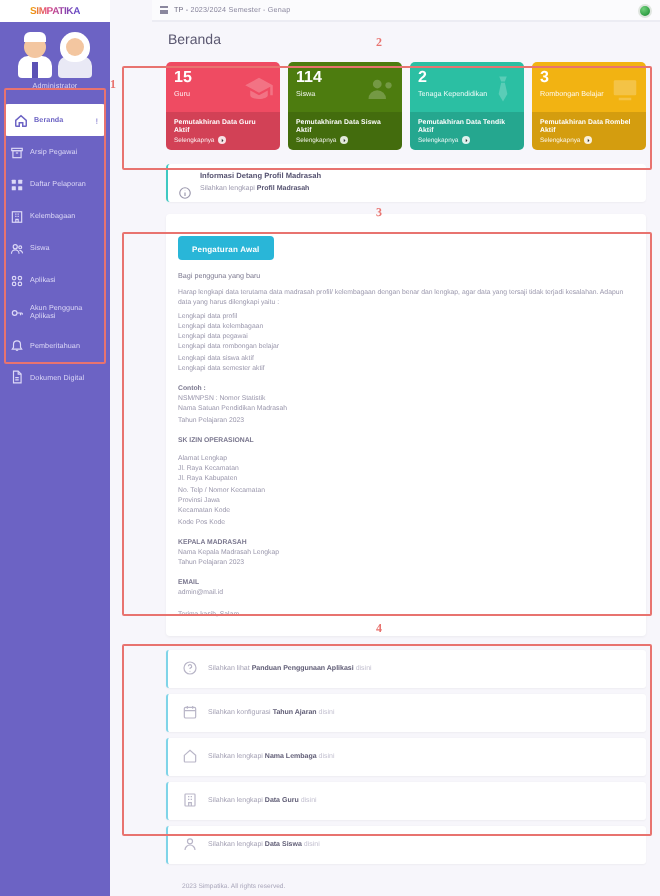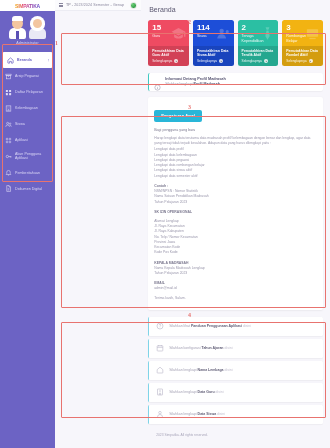--- a/index.html
+++ b/index.html
@@ -58,21 +58,21 @@
   .nav-item.active { background: #ffffff; border-radius: 2px; margin: 0 2px; }
   .nav-item.active .ni-label { color: #6c63c4; font-weight: bold; }
   .nav-ico {
     width: 8px; height: 8px; flex: 0 0 8px;
     display: flex; align-items: center; justify-content: center;
   }
   .nav-ico svg { width: 7px; height: 7px; }
   .nav-item .ni-arrow { position: absolute; right: 4px; font-size: 4px; color:#6c63c4; }
 
   
-  .main { flex: 1; height: 448px; display: flex; flex-direction: row; background: #f7f6fb; }
+  .main { flex: 1; height: 448px; display: flex; flex-direction: column; background: #f7f6fb; padding-left: 21px; }
   .topbar {
     height: 11px; background: #fbfbfd; border-bottom: 1px solid #ececf3;
     display: flex; align-items: center; padding: 0 4px; gap: 3px;
   }
   .burger { display: flex; flex-direction: column; gap: 0.8px; }
   .burger span { display: block; width: 4px; height: 0.8px; background: #8a879e; }
   .crumb { font-size: 3.6px; color: #8a879e; letter-spacing: 0.1px; white-space: nowrap; }
   .crumb b { color: #6f6c82; font-weight: normal; }
   .topbar-spacer { flex: 1; }
   .user-avatar {
@@ -330,21 +330,21 @@
               <span>Selengkapnya</span>
               <span class="arrow-circle">
                 <svg viewBox="0 0 24 24">
                     <path d="M8 4l8 8-8 8z"></path>
                   </svg>
               </span>
             </span>
           </div>
         </div>
 
-        <div class="card" style="background:#1d4ed8">
+        <div class="card" style="background:#4d7c0f">
           <div class="card-top">
             <div class="card-num">114</div>
             <div class="card-label">Siswa</div>
             <span class="card-bgicon">
               <svg viewBox="0 0 24 24">
                   <circle cx="9" cy="8" r="3.5"></circle>
                   <path d="M2 20a7 7 0 0 1 14 0z"></path>
                   <circle cx="18" cy="9" r="2.5"></circle>
                 </svg>
             </span>

